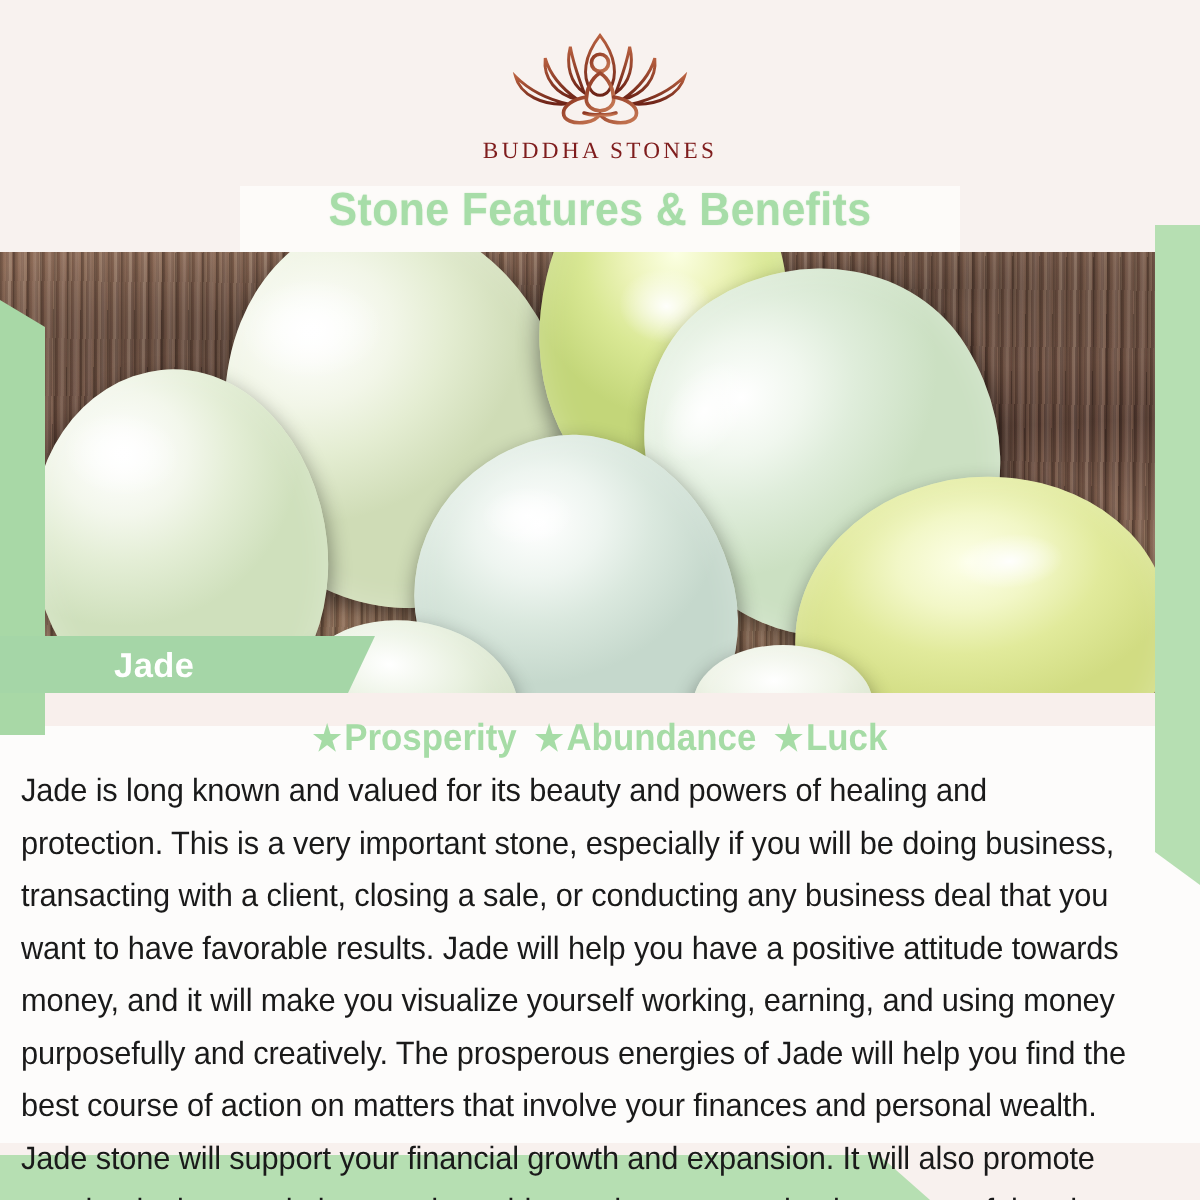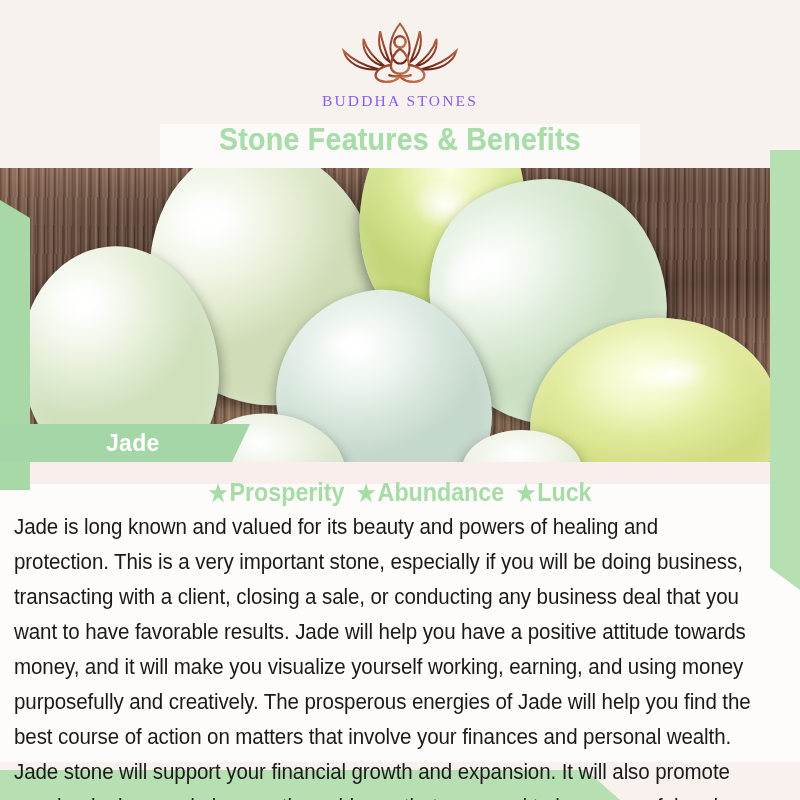--- a/index.html
+++ b/index.html
@@ -48,21 +48,21 @@
     width: 160px;
     height: 70px;
   }
 
   .logo-text {
     display: block;
     margin-top: 6px;
     font-family: "Liberation Serif", serif;
     font-size: 15.5px;
     letter-spacing: 2.2px;
-    color: #8b5cf6;
+    color: #7f1d1d;
     font-weight: 400;
   }
 
   
   .title-strip {
     position: absolute;
     left: 160px;
     top: 124px;
     width: 480px;
     height: 44px;
@@ -261,21 +261,21 @@
     top: 424px;
     width: 250px;
     height: 38px;
     background: #a5d6a7;
     z-index: 6;
     clip-path: polygon(0 0, 100% 0, calc(100% - 18px) 100%, 0 100%);
     display: flex;
     align-items: center;
   }
   .jade-label {
-    margin-left: 106px;
+    margin-left: 76px;
     font-size: 23px;
     font-weight: bold;
     color: #ffffff;
     letter-spacing: 0.3px;
   }
 
   
   .content {
     position: absolute;
     left: 0;

